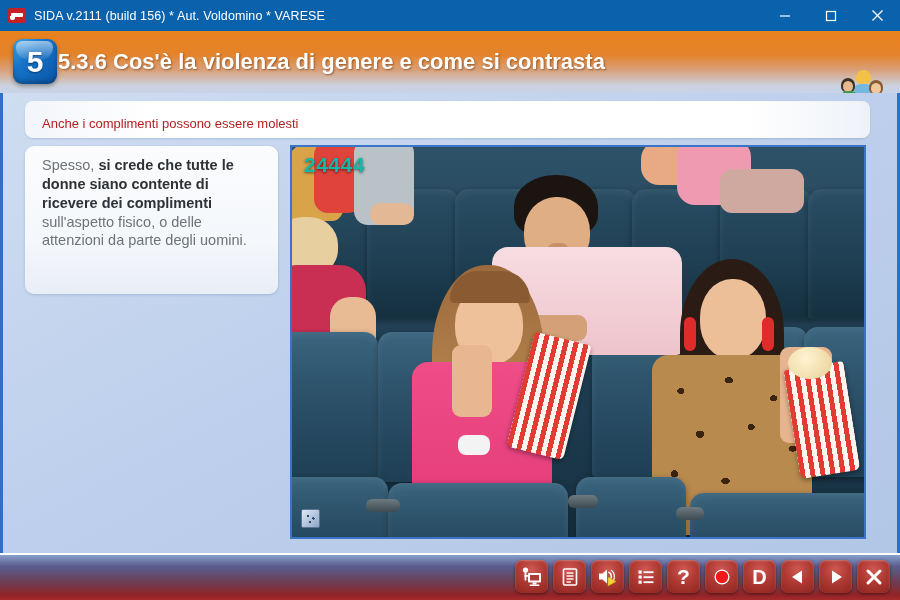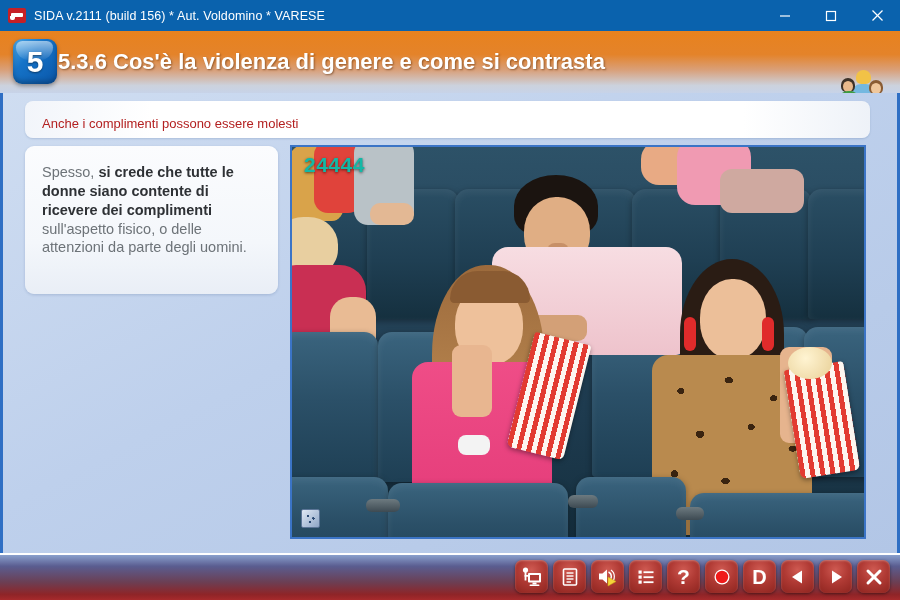--- a/index.html
+++ b/index.html
@@ -92,21 +92,21 @@
     display:flex; align-items:center;
   }
   .subtitle-txt{
     margin-left:17px; color:#b32020; font-size:13px; white-space:nowrap;margin-top:8px;
   }
   .text-card{
     position:absolute; left:22px; top:53px; width:253px; height:148px;
     background:linear-gradient(to bottom,#fbfcfe 0%,#f4f7fb 65%,#e9eef6 100%);
     border-radius:9px;
     box-shadow:0 1px 3px rgba(40,70,120,.2);
-    padding:17px 14px 10px 17px;
+    padding:10px 14px 10px 17px;
   }
   .text-card p{
     color:#6d7378; font-size:14.5px; line-height:1.30;
   }
   .text-card b{ color:#2e3135; font-weight:bold; }
 
   .photo-frame{
     position:absolute; left:287px; top:52px; width:576px; height:394px;
     border:2px solid #3b74c6;
     background:#14304a; overflow:hidden;

